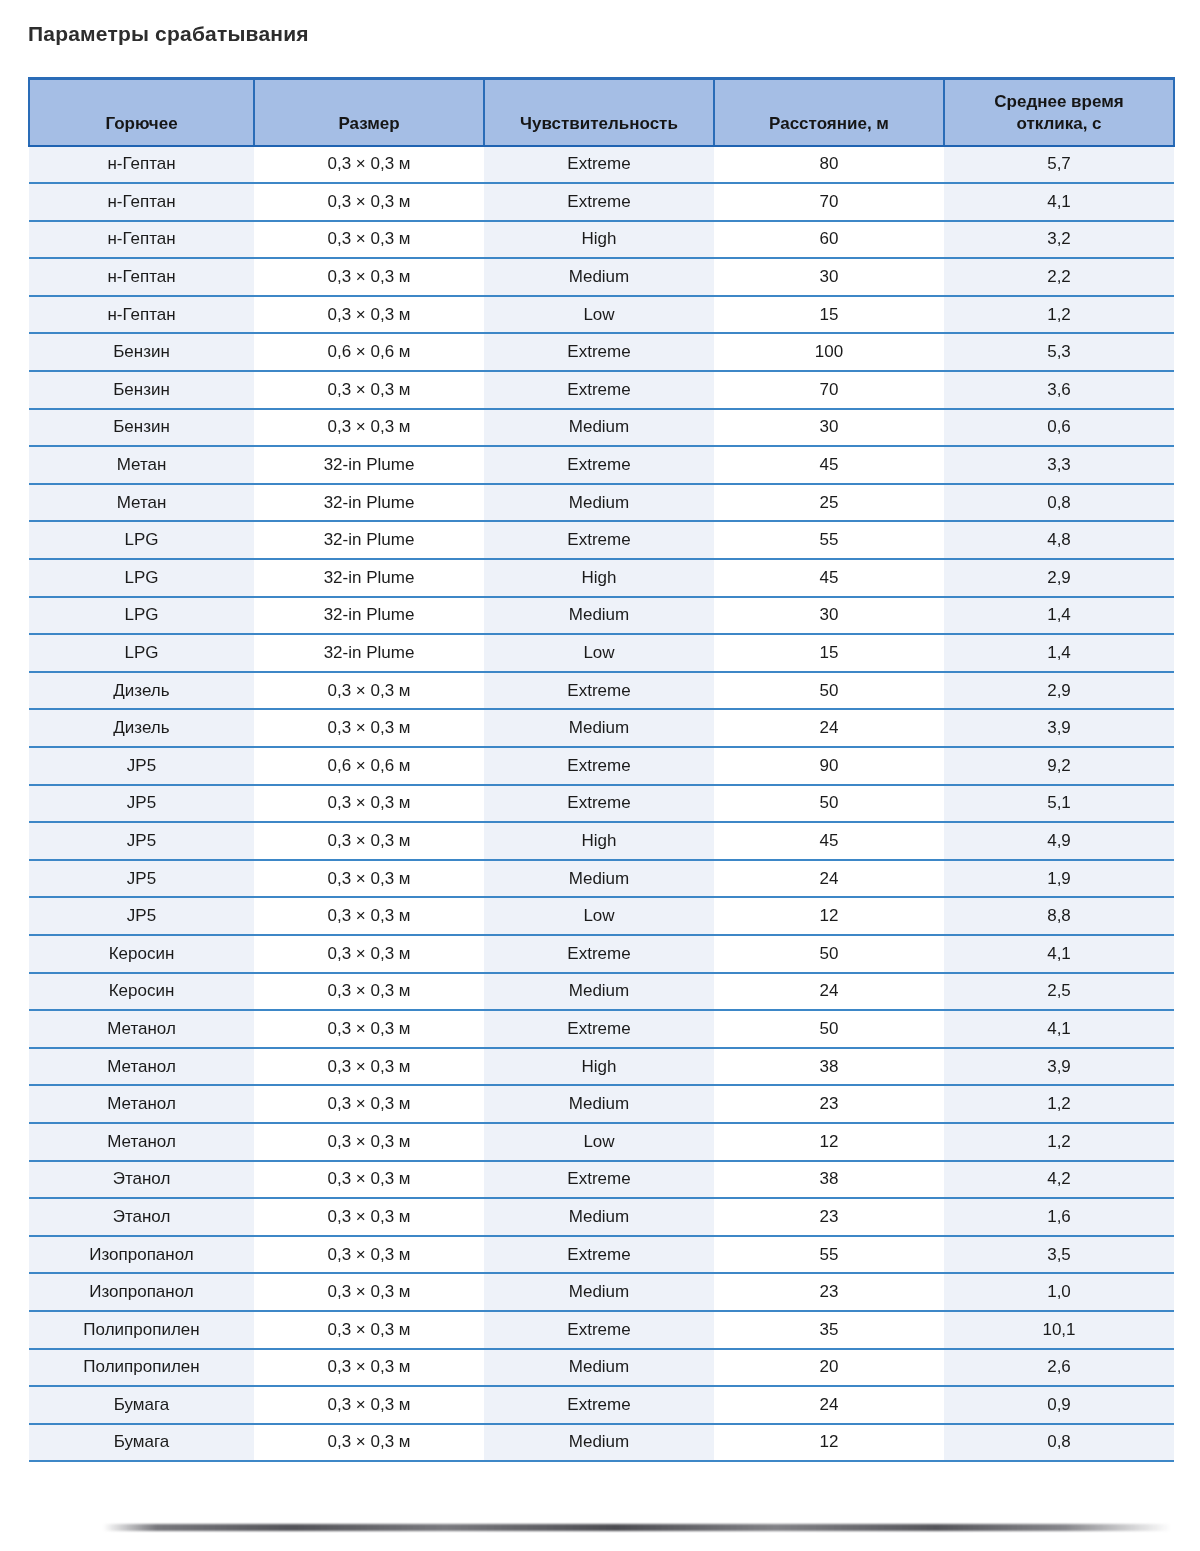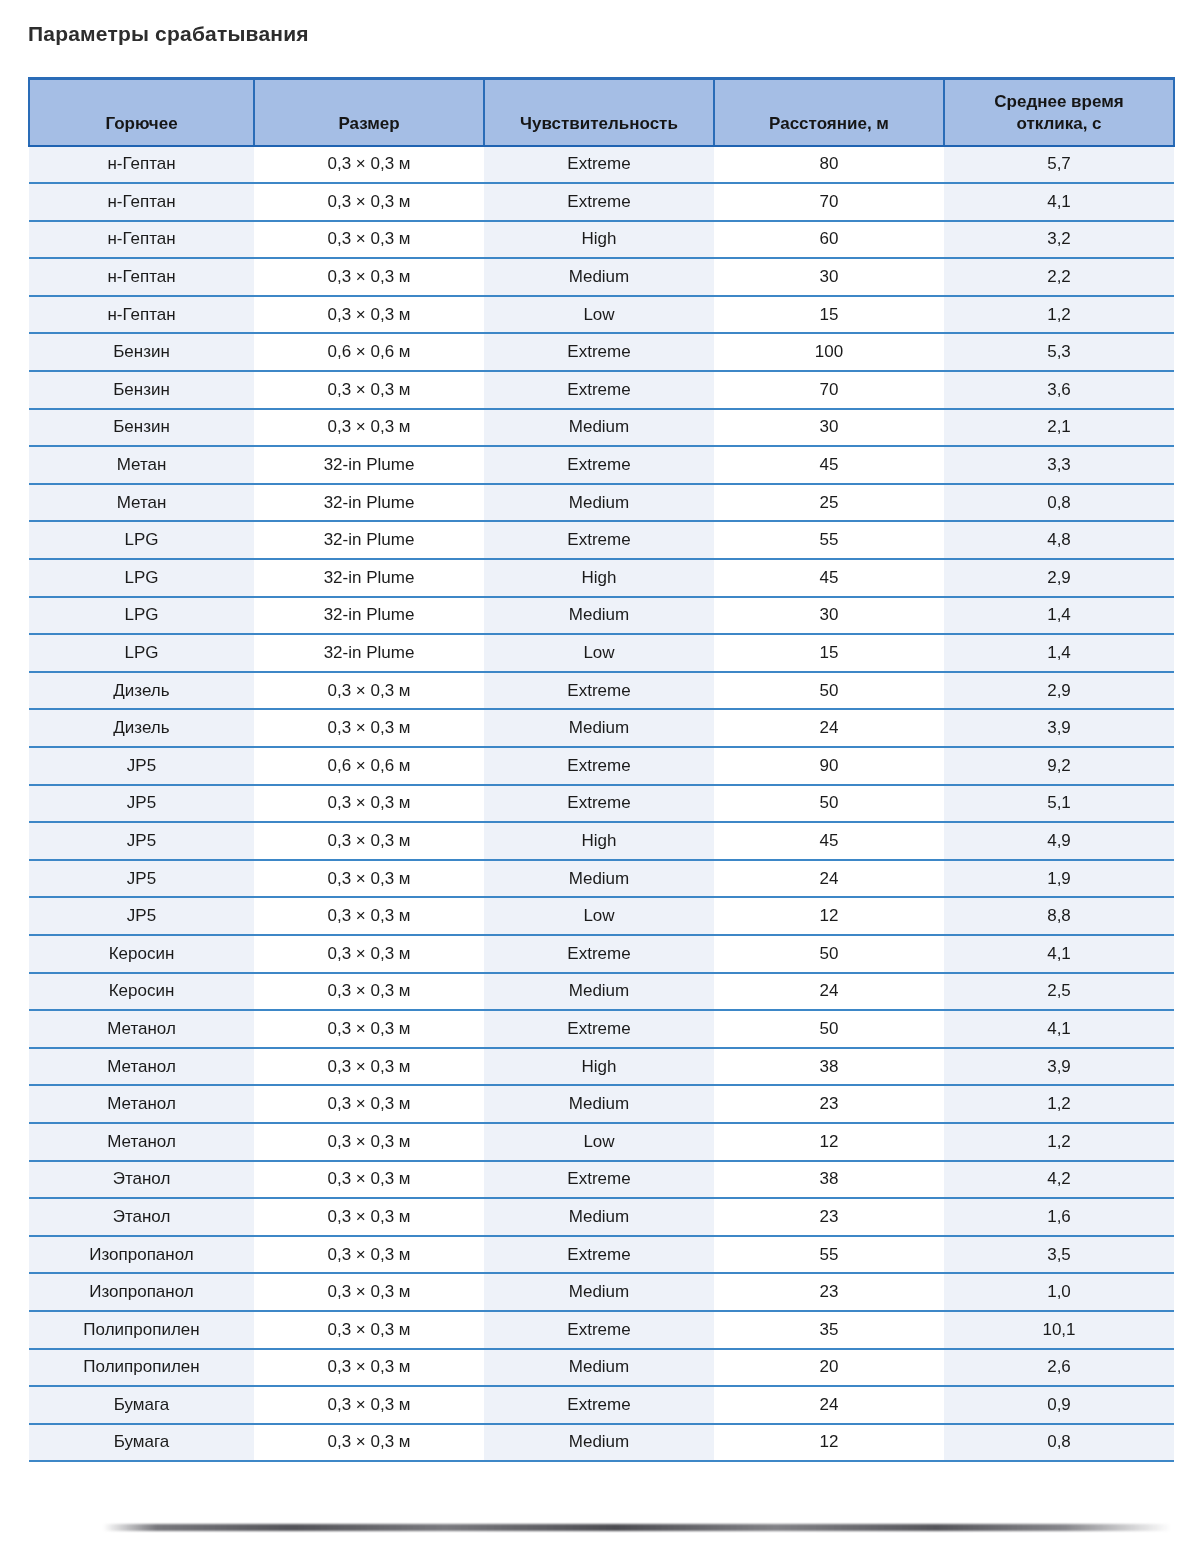--- a/index.html
+++ b/index.html
@@ -152,21 +152,21 @@
           <td>0,3 × 0,3 м</td>
           <td class="stripe">Extreme</td>
           <td>70</td>
           <td class="stripe">3,6</td>
         </tr>
         <tr>
           <td class="stripe">Бензин</td>
           <td>0,3 × 0,3 м</td>
           <td class="stripe">Medium</td>
           <td>30</td>
-          <td class="stripe">2,1</td>
+          <td class="stripe">0,6</td>
         </tr>
         <tr>
           <td class="stripe">Метан</td>
           <td>32-in Plume</td>
           <td class="stripe">Extreme</td>
           <td>45</td>
           <td class="stripe">3,3</td>
         </tr>
         <tr>
           <td class="stripe">Метан</td>

